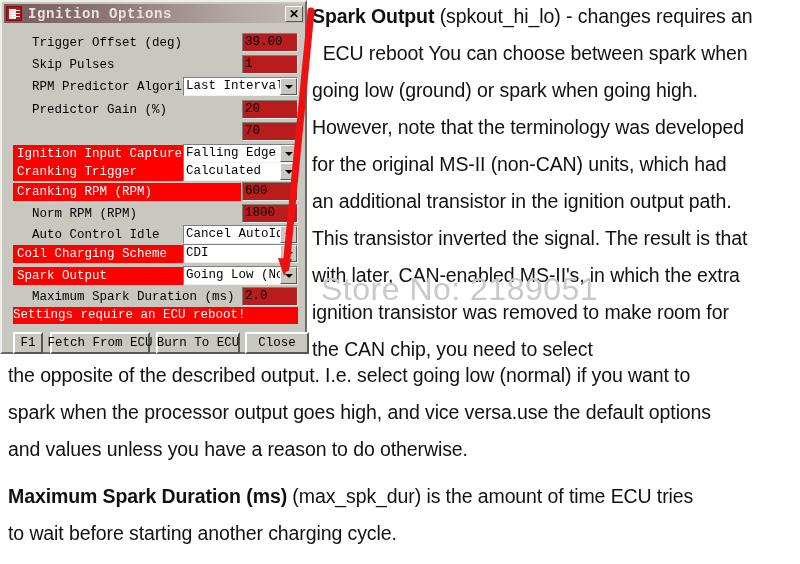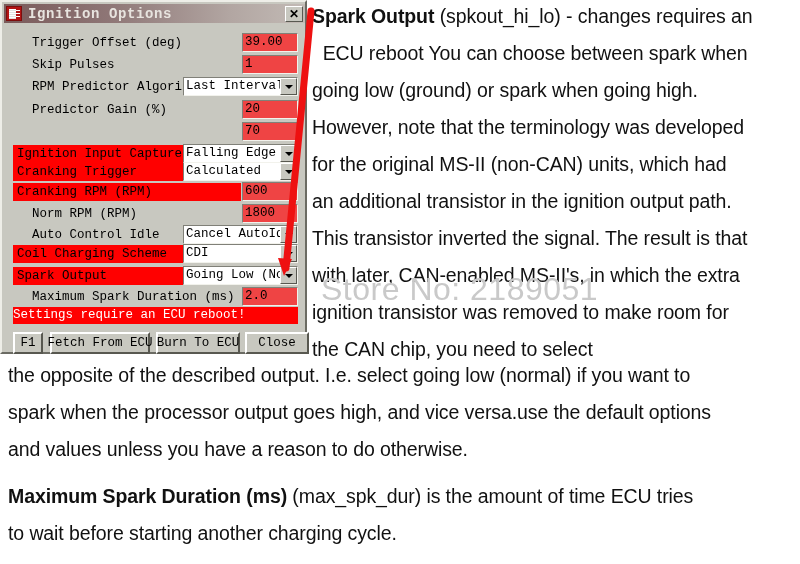--- a/index.html
+++ b/index.html
@@ -157,34 +157,34 @@
     height: 18px;
     line-height: 18px;
     font-family: "Liberation Mono", monospace;
     font-size: 12.5px;
     color: #000000;
     white-space: nowrap;
     letter-spacing: 0px;
   }
   .lbl.hi {
     background: #ff0000;
-    color: #000000;
+    color: #ffffff;
     padding: 0 3px 0 4px;
     left: 9px;
   }
   .lbl.hi.w-drop { width: 163px; }
   .lbl.hi.w-wide { width: 221px; }
 
   .txtbox {
     position: absolute;
     top: -1px;
     left: 238px;
     width: 56px;
     height: 19px;
-    background: #ef4444;
+    background: #b91c1c;
     border-top: 1px solid #808078;
     border-left: 1px solid #808078;
     border-right: 1px solid #f2f2ec;
     border-bottom: 1px solid #f2f2ec;
     box-sizing: border-box;
     font-family: "Liberation Mono", monospace;
     font-size: 12.5px;
     color: #000000;
     line-height: 17px;
     padding-left: 2px;

